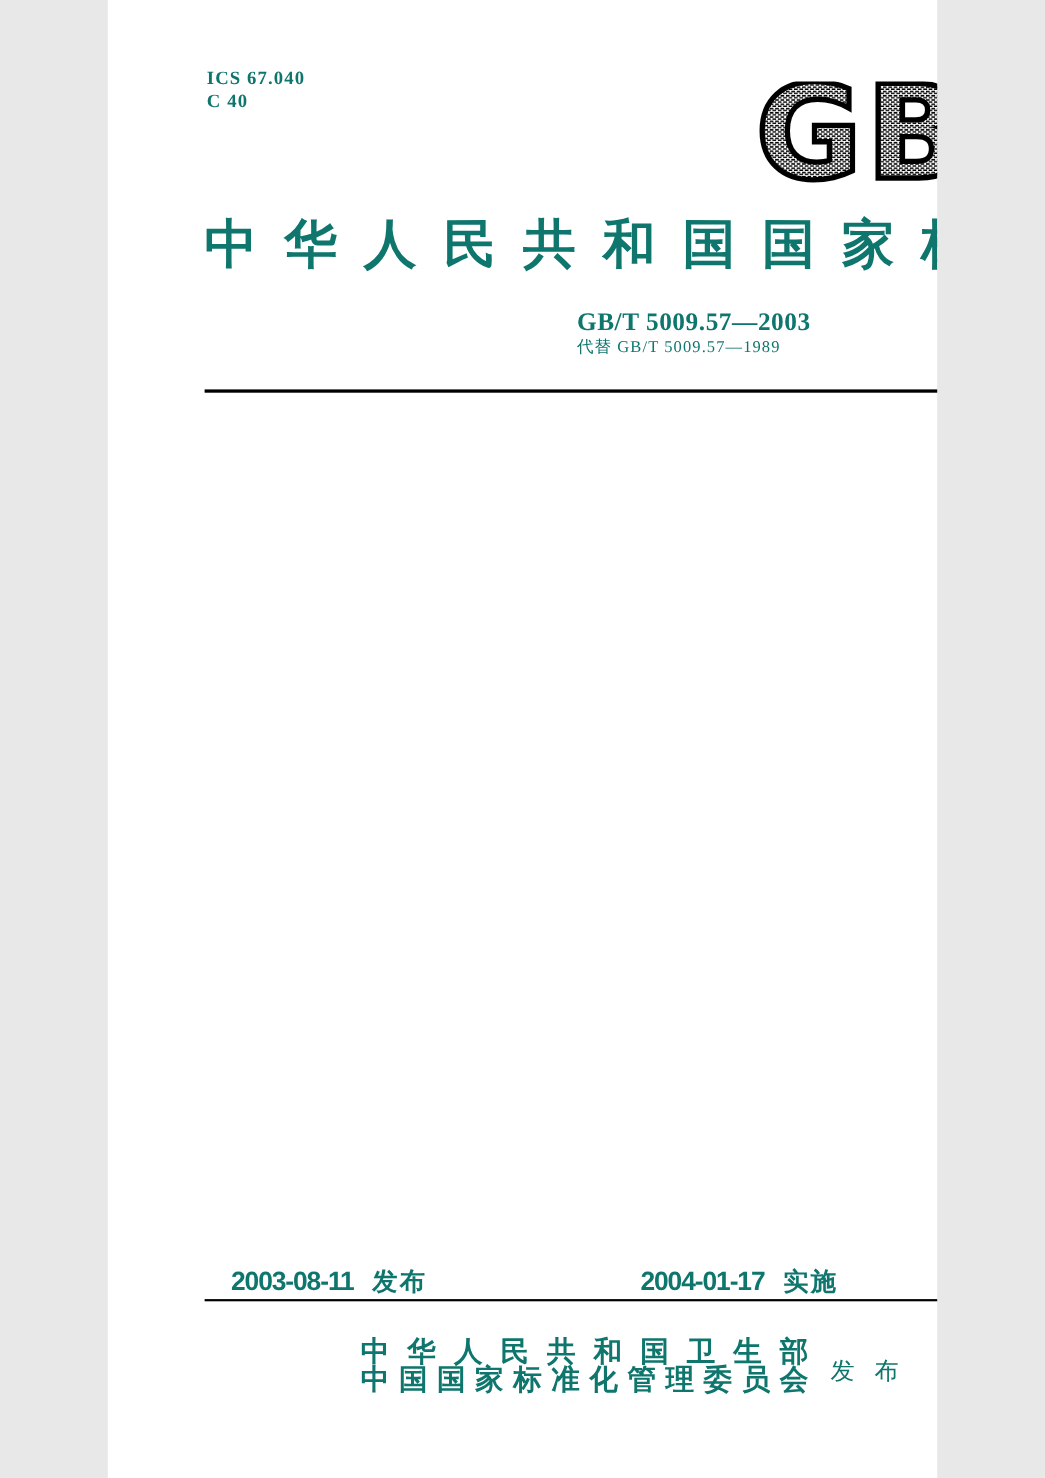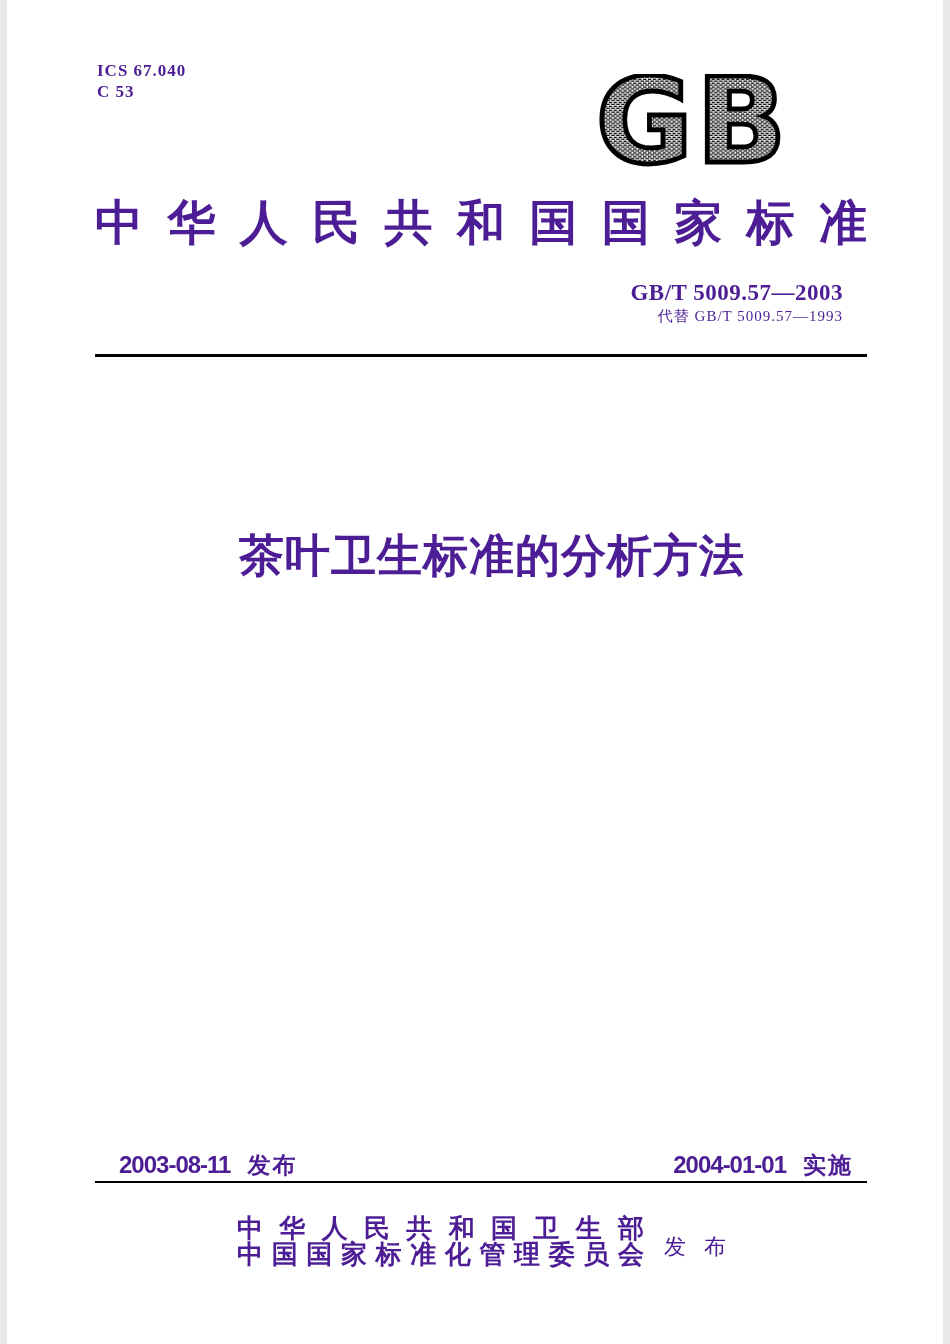--- a/index.html
+++ b/index.html
@@ -1,21 +1,21 @@
 <!DOCTYPE html>
 <html><head>
 <meta charset="utf-8">
 <style>
   html,body{margin:0;padding:0;background:#e8e8e8;}
   .page{
     position:relative;
-    width:936px;height:1344px;
+    width:754px;height:1344px;
     margin:0 auto;
     background:#ffffff;
-    color:#4c1d95;
+    color:#0f766e;
     font-family:"Liberation Serif", serif;
     overflow:hidden;
   }
   
   .ics-block{
     position:absolute;left:90px;top:60px;
     font-family:"Liberation Serif", serif;
     font-weight:bold;font-size:17px;line-height:21px;
     letter-spacing:1px;
   }
@@ -25,22 +25,22 @@
   
   .main-heading{
     position:absolute;left:88px;top:198px;width:772px;
     font-size:48px;font-weight:bold;line-height:50px;
     font-family:"Liberation Serif", serif;
     white-space:nowrap;
   }
   .char-justify{display:flex;justify-content:space-between;}
   
   .std-block{
-    position:absolute;right:100px;top:280px;
-    text-align:right;
+    position:absolute;right:115px;top:280px;
+    text-align:left;
   }
   .std-number{
     font-family:"Liberation Serif", serif;
     font-weight:bold;font-size:23px;line-height:25px;
     letter-spacing:0.5px;
   }
   .std-replaces{
     font-family:"Liberation Serif", serif;
     font-size:15px;line-height:17px;margin-top:3px;
     letter-spacing:1px;
@@ -86,21 +86,21 @@
     font-size:22px;line-height:22px;
   }
 </style>
 </head>
 <body>
 
 <div class="page">
 
   <div class="ics-block">
     <div>ICS 67.040</div>
-    <div>C 53</div>
+    <div>C 40</div>
   </div>
 
   <div class="gb-logo">
     <svg viewBox="0 0 196 97" preserveAspectRatio="none">
       <defs>
         <pattern id="halftone" patternUnits="userSpaceOnUse" width="5" height="4">
           <rect width="5" height="4" fill="#ffffff"></rect>
           <rect x="0" y="0.7" width="3.4" height="1.5" fill="#000000"></rect>
           <rect x="2.5" y="2.7" width="3.4" height="1.5" fill="#000000"></rect>
           <rect x="-2.5" y="2.7" width="3.4" height="1.5" fill="#000000"></rect>
@@ -119,34 +119,33 @@
       <span>和</span>
       <span>国</span>
       <span>国</span>
       <span>家</span>
       <span>标</span>
       <span>准</span>
     </div>
 
   <div class="std-block">
     <div class="std-number">GB/T 5009.57—2003</div>
-    <div class="std-replaces">代替 GB/T 5009.57—1993</div>
+    <div class="std-replaces">代替 GB/T 5009.57—1989</div>
   </div>
 
   <div class="rule rule-top"></div>
 
-  <div class="title-cn">茶叶卫生标准的分析方法</div>
 
 
   <div class="date-row">
     <span class="date-left">
       <span class="date-num">2003-08-11</span><span class="date-label">发布</span>
     </span>
     <span class="date-right">
-      <span class="date-num">2004-01-01</span><span class="date-label">实施</span>
+      <span class="date-num">2004-01-17</span><span class="date-label">实施</span>
     </span>
   </div>
 
   <div class="rule rule-bottom"></div>
 
   <div class="issuer-block">
     <div class="issuer-line char-justify">
         <span>中</span>
         <span>华</span>
         <span>人</span>

